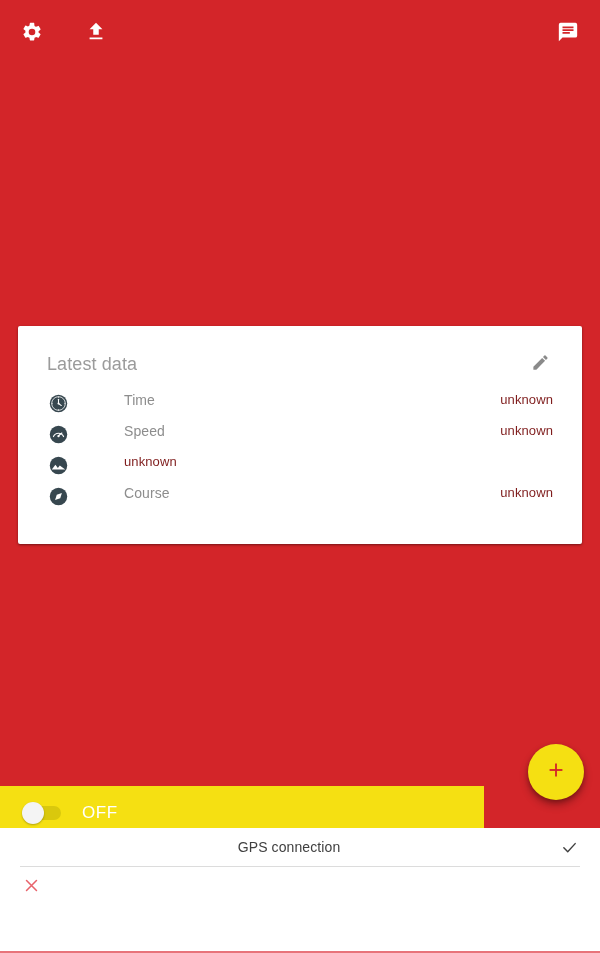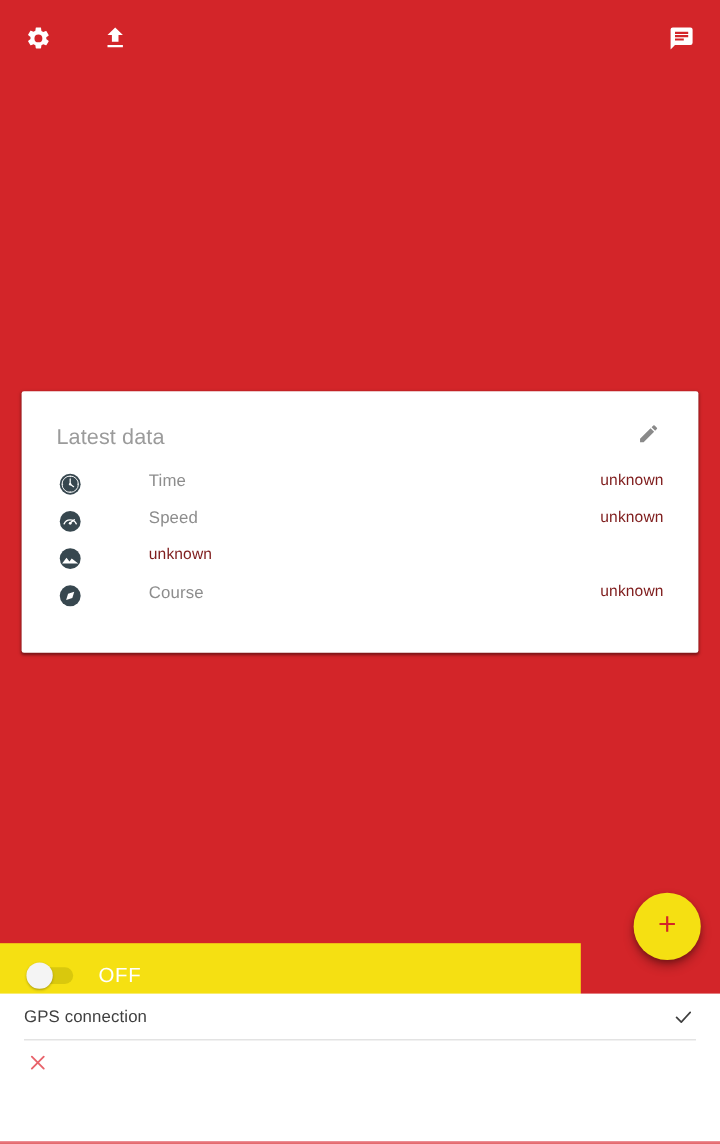--- a/index.html
+++ b/index.html
@@ -124,20 +124,21 @@
     box-shadow:0 5px 9px rgba(0,0,0,0.30), 0 2px 4px rgba(0,0,0,0.22);
     display:flex; align-items:center; justify-content:center;
     cursor:pointer;
     z-index:5;
   }
 
   
   .status-list {
     position:absolute; left:0; top:828px; width:600px; height:125px;
     background:#FFFFFF;
+    text-align:center;
   }
   .status-row {
     position:relative;
     height:38px;
     display:flex; align-items:center;
     padding:0 20px;
   }
   .status-row + .status-row::before {
     content:"";
     position:absolute; left:20px; right:20px; top:0;

